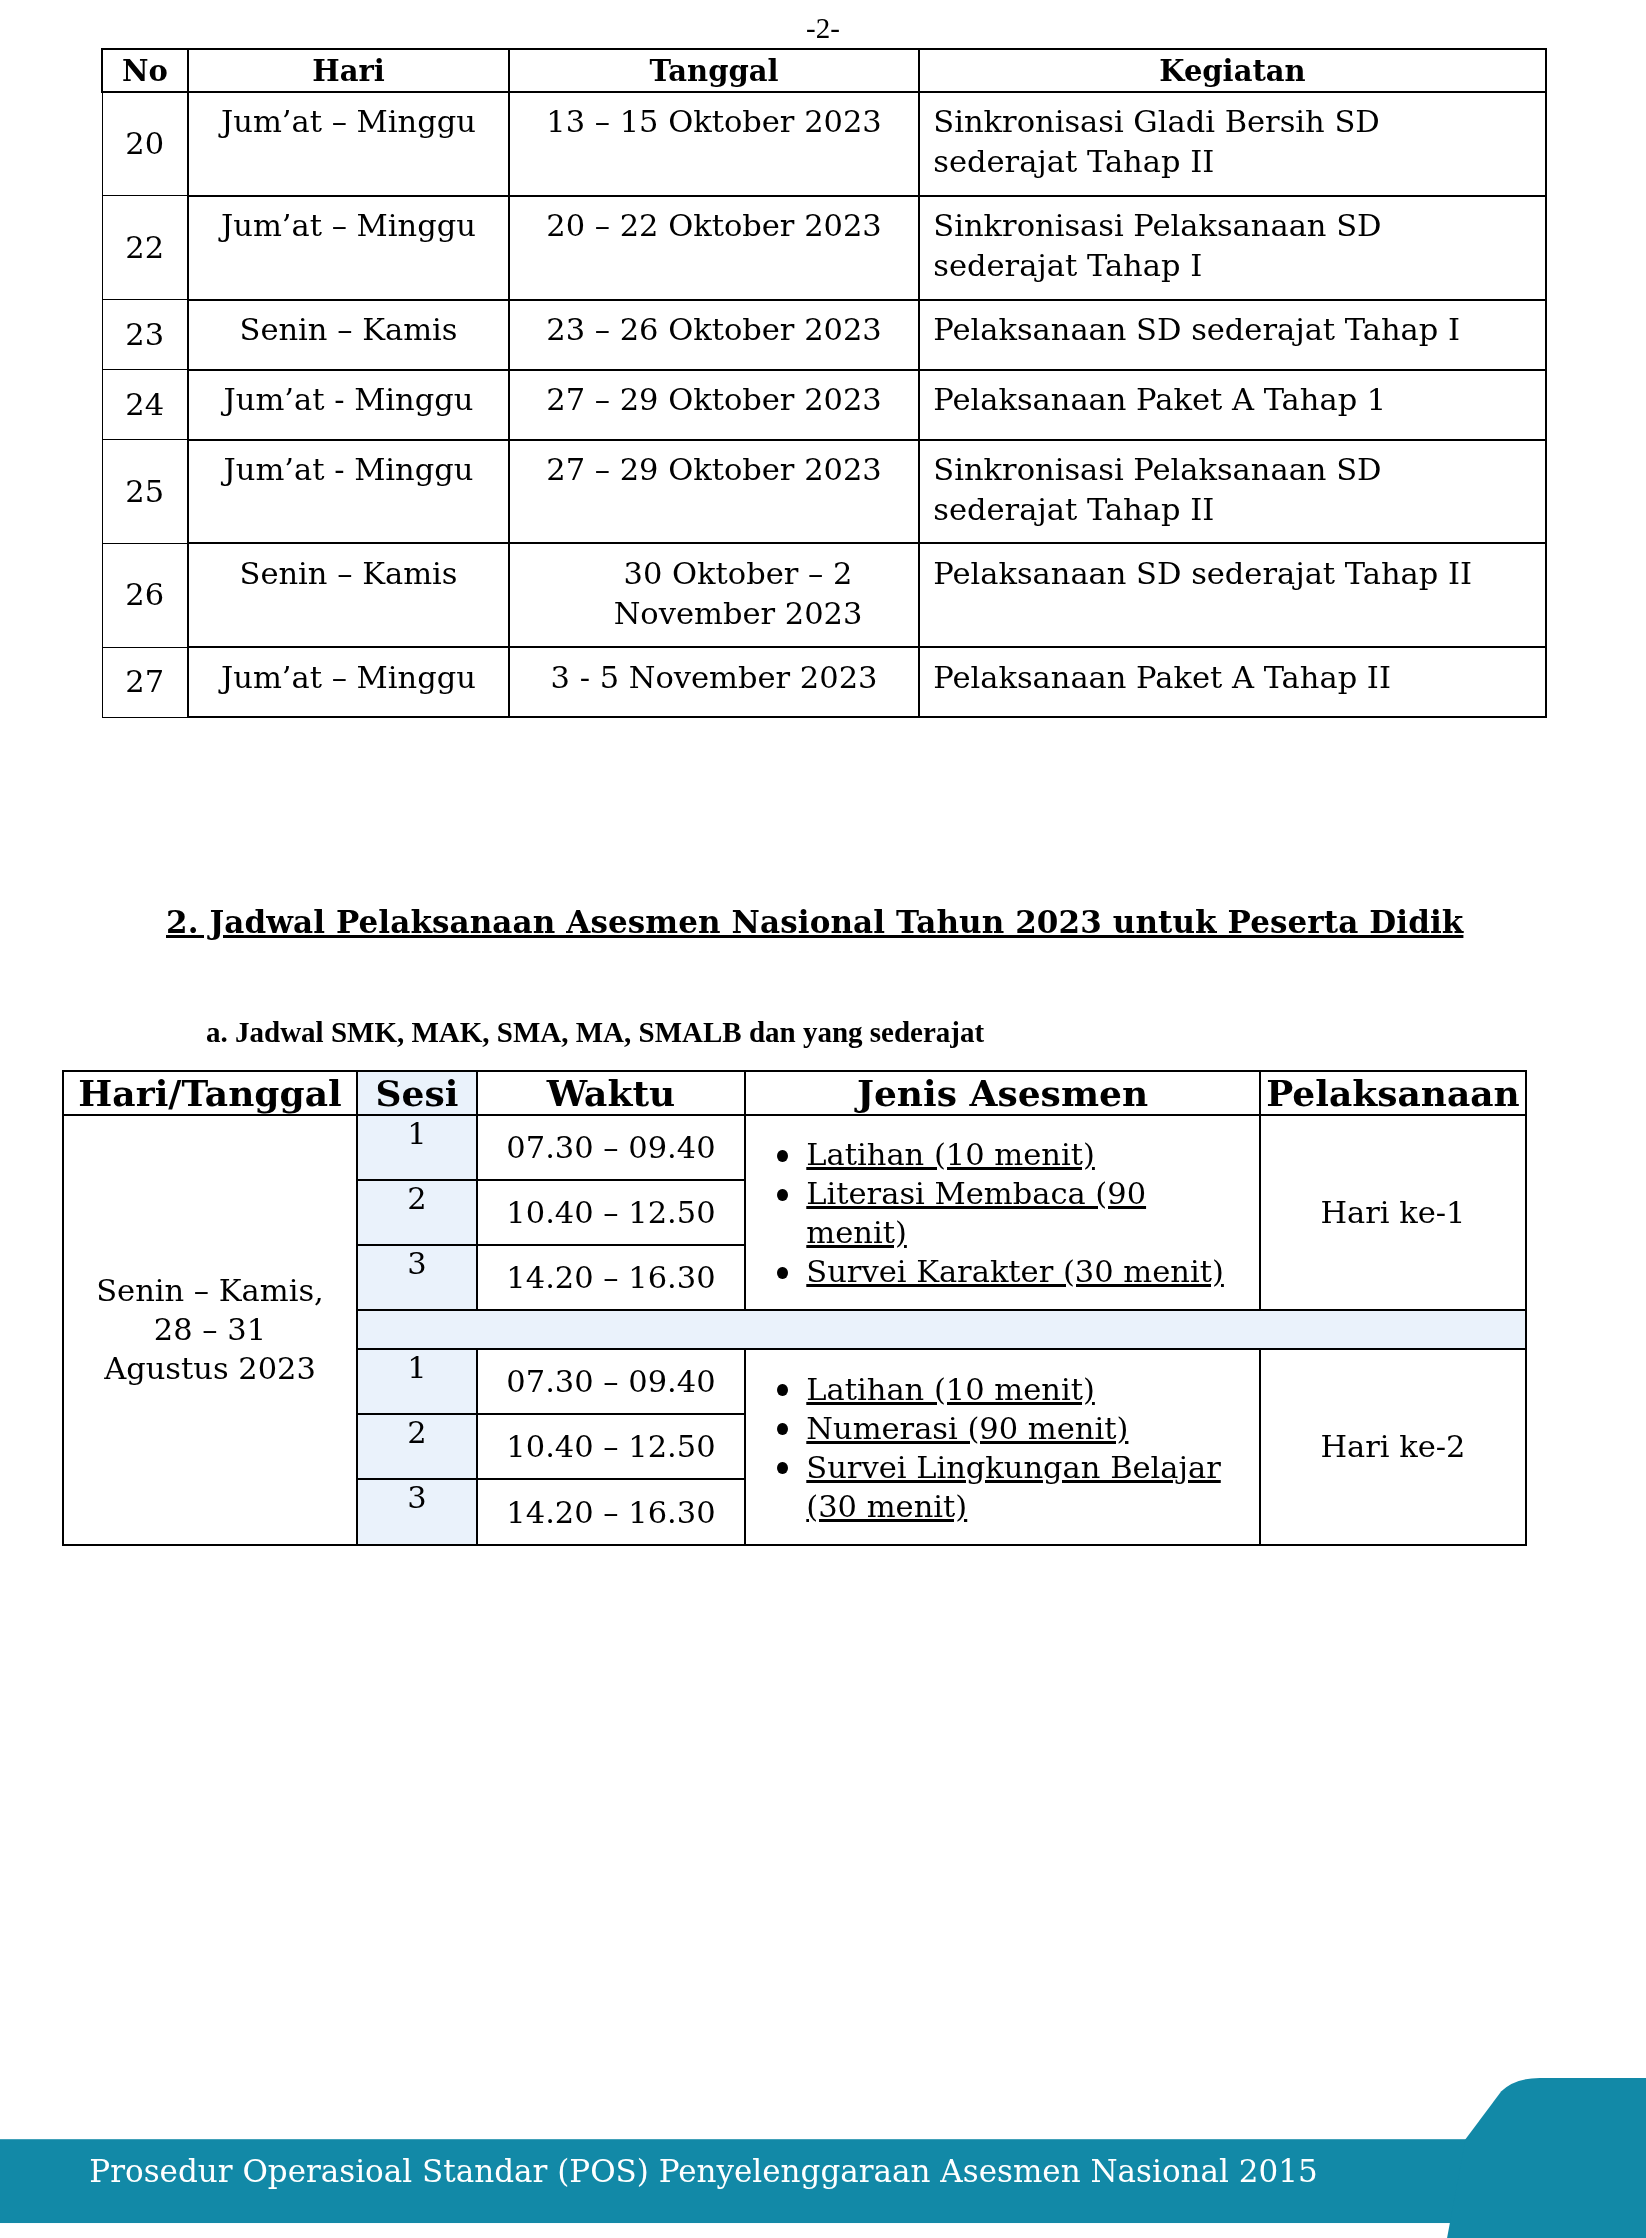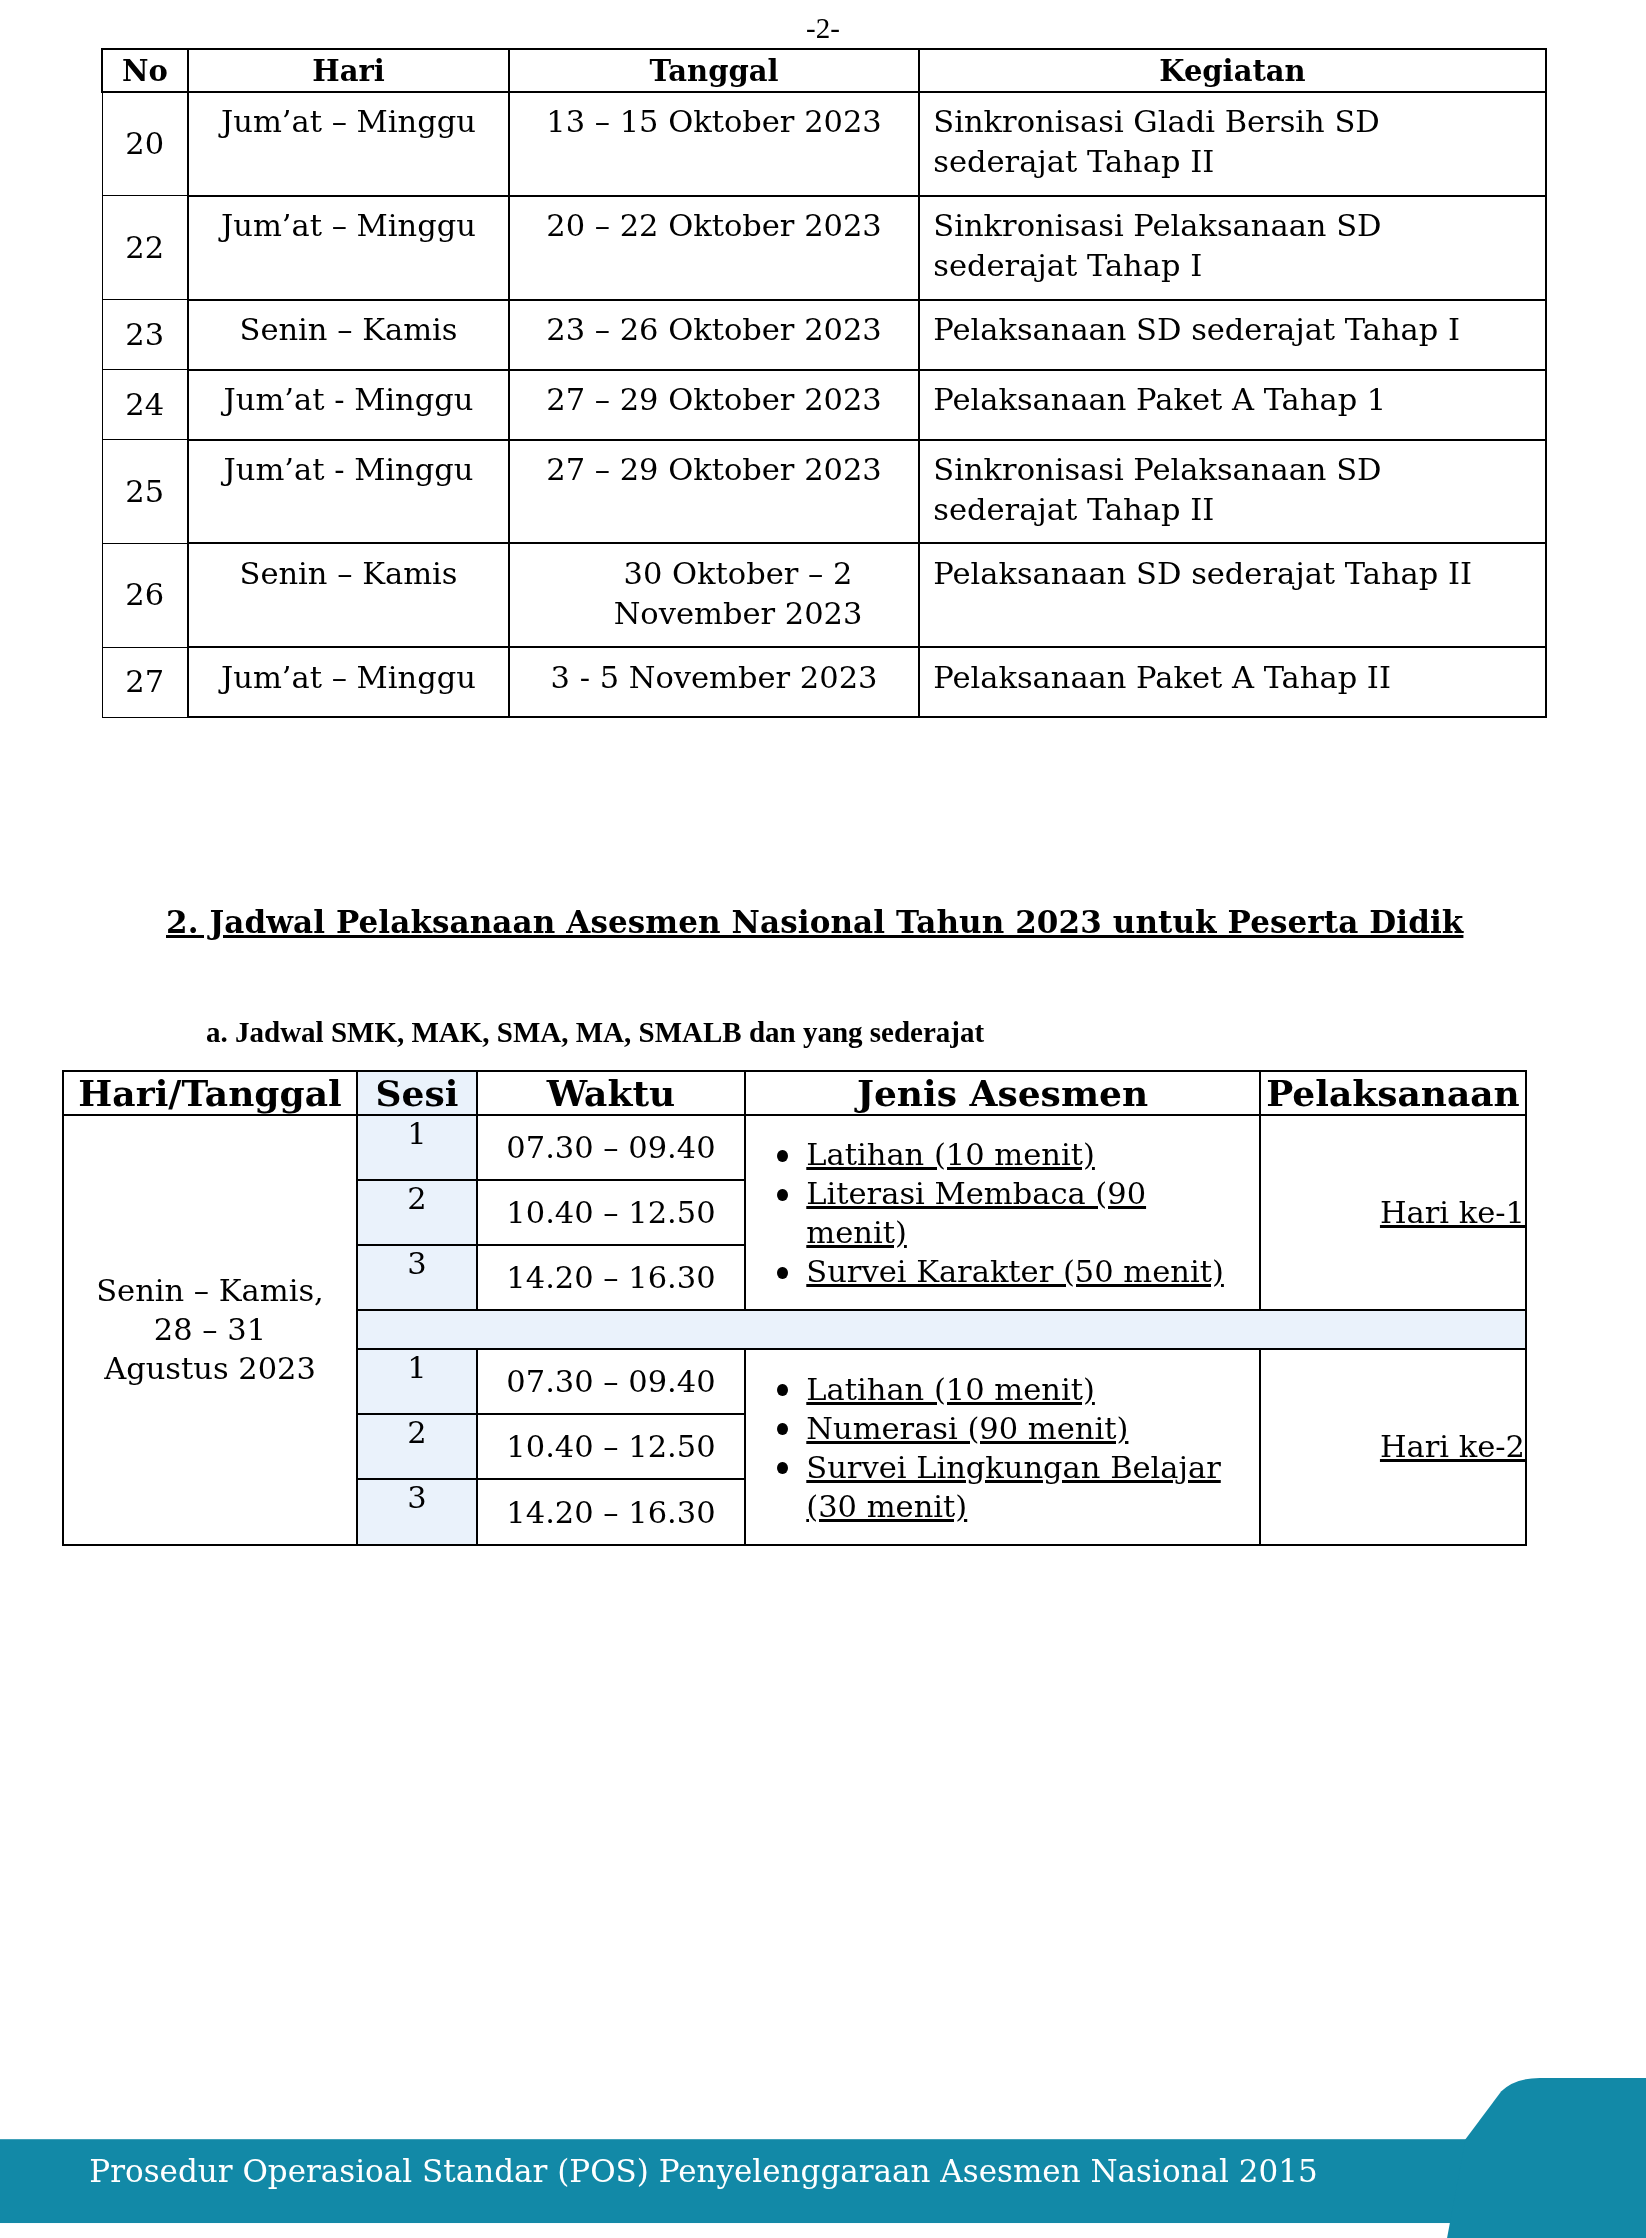--- a/index.html
+++ b/index.html
@@ -45,21 +45,21 @@
     position: absolute; left: 62px; top: 1070px; width: 1465px;
     font-size: 30.5px;
   }
   .t2 th, .t2 td { border: 2px solid #000; padding: 0; }
   .t2 th { height: 40px; font-size: 36px; font-weight: bold; text-align: center; }
   .t2 .sesi { background: #eaf2fb; text-align: center; vertical-align: top; line-height: 36px; }
   .t2 td.waktu { text-align: center; vertical-align: middle; }
   .t2 tr.slot td { height: 52px; }
   .t2 td.hari-tgl { text-align: center; vertical-align: middle; line-height: 39px; }
   .t2 td.jenis { vertical-align: top; padding: 1.3px 6.6px 0 9.3px; line-height: 39px; }
-  .t2 td.pel { text-align: right; vertical-align: middle; text-decoration: underline; }
+  .t2 td.pel { text-align: center; vertical-align: middle; }
   .t2 tr.spacer td { height: 37px; background: #eaf2fb; }
   .t2 th.sesi-head { background: #eaf2fb; }
   ul.bullets { list-style: none; margin: 18px; padding: 0; text-decoration: underline; }
   ul.bullets li { position: relative; padding-left: 33px; }
   ul.bullets li .bullet-dot {
     position: absolute; left: 4px; top: 14.6px; width: 10.6px; height: 12px;
     border-radius: 50%; background: #000;
   }
   .footer-tab { position: absolute; left: 0; top: 2078px; width: 1646px; height: 161px; }
   .footer-text {
@@ -161,21 +161,21 @@
         <div>Senin – Kamis,</div>
         <div>28 – 31</div>
         <div>Agustus 2023</div>
       </td>
       <td class="sesi">1</td>
       <td class="waktu">07.30 – 09.40</td>
       <td class="jenis" rowspan="3">
         <ul class="bullets">
           <li><span class="bullet-dot"></span><span>Latihan (10 menit)</span></li>
           <li><span class="bullet-dot"></span><span>Literasi Membaca (90 menit)</span></li>
-          <li><span class="bullet-dot"></span><span>Survei Karakter (50 menit)</span></li>
+          <li><span class="bullet-dot"></span><span>Survei Karakter (30 menit)</span></li>
         </ul>
       </td>
       <td class="pel" rowspan="3">Hari ke-1</td>
     </tr>
     <tr class="slot">
       <td class="sesi">2</td>
       <td class="waktu">10.40 – 12.50</td>
     </tr>
     <tr class="slot">
       <td class="sesi">3</td>

